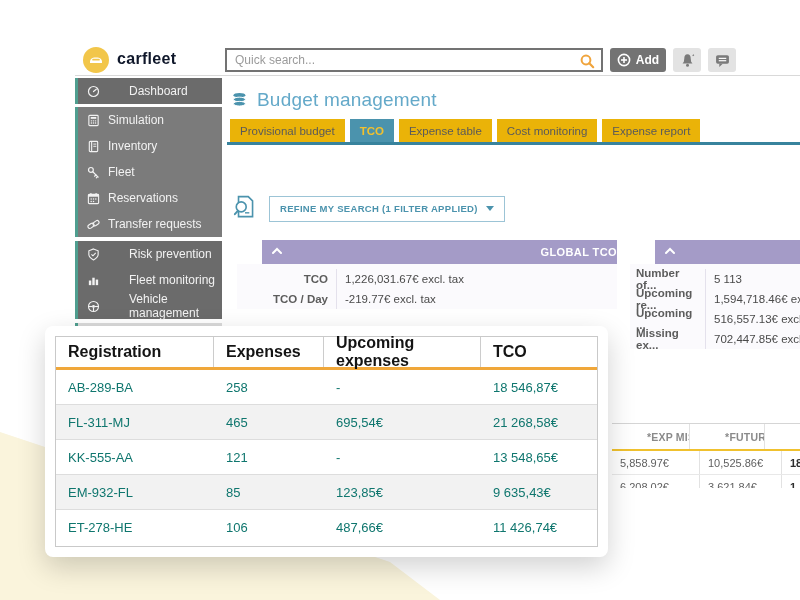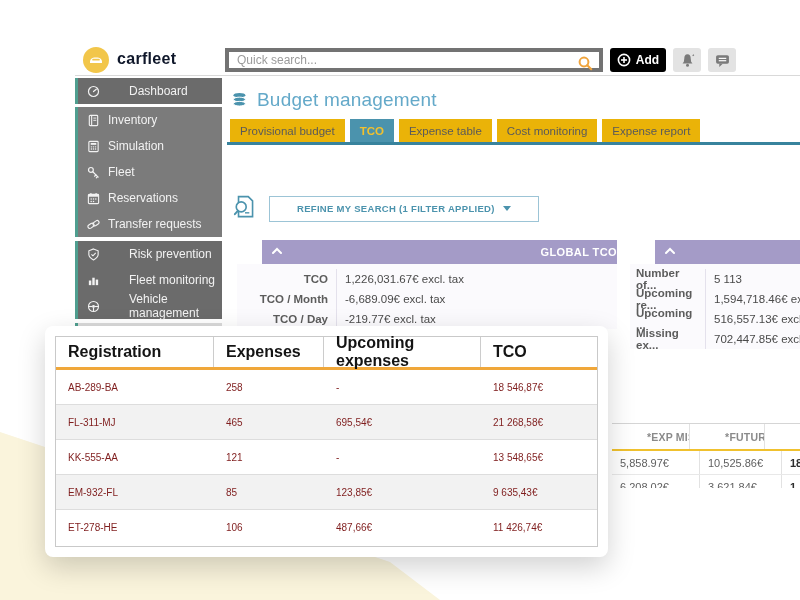--- a/index.html
+++ b/index.html
@@ -13,45 +13,45 @@
     position:absolute; left:0; top:0; width:800px; height:600px;
     background:#faf4dc; z-index:0;
     clip-path:polygon(0 432px, 390px 562px, 440px 600px, 0 600px);
   }
   
   .app { position:absolute; left:75px; top:45px; right:0; bottom:0; z-index:1; background:transparent; }
   
   .app-header { position:absolute; left:0; top:0; right:0; height:31px; background:#fff; border-bottom:1px solid #d9d9d9; }
   .logo { position:absolute; left:8px; top:2px; width:26px; height:26px; border-radius:50%; background:#f2c64a; display:flex; align-items:center; justify-content:center; }
   .brand { position:absolute; left:42px; top:5px; font-size:16px; font-weight:bold; color:#0f172a; letter-spacing:.3px; }
-  .search { position:absolute; left:150px; top:3px; width:378px; height:24px; border:4px solid #737373; background:#0f766e; }
+  .search { position:absolute; left:150px; top:3px; width:378px; height:24px; border:2px solid #737373; background:#0f766e; }
   .search input { position:absolute; left:0; top:0; width:100%; height:100%; border:none; outline:none; padding:0 28px 0 8px; font-size:12px; color:#555; font-family:"Liberation Sans",sans-serif; }
   .search input::placeholder { color:#9b9b9b; }
   .search .mag { position:absolute; right:5px; top:3px; }
-  .btn-add { position:absolute; left:535px; top:3px; width:56px; height:24px; background:#000000; border-radius:3px; display:flex; align-items:center; justify-content:center; gap:5px; cursor:pointer; }
+  .btn-add { position:absolute; left:535px; top:3px; width:56px; height:24px; background:#737373; border-radius:3px; display:flex; align-items:center; justify-content:center; gap:5px; cursor:pointer; }
   .btn-add span { color:#fff; font-size:12px; font-weight:bold; }
   .icon-btn { position:absolute; top:3px; width:28px; height:24px; background:#e3e3e3; border-radius:3px; display:flex; align-items:center; justify-content:center; cursor:pointer; }
   .icon-btn.bell { left:598px; } .icon-btn.chat { left:633px; }
   
   .sidebar { position:absolute; left:0; top:31px; width:147px; }
   .side-group { margin-bottom:3px; }
   .side-item { height:26px; display:flex; align-items:center; gap:8px; padding-left:9px; border-left:3px solid #4f9e8f; color:#f2f2f2; font-size:12px; cursor:pointer; }
   .g-dark .side-item { background:#6b6b6b;gap:29px; }
   .g-mid  .side-item { background:#7b7b7b; }
   .side-item svg { flex:0 0 auto; }
   .side-stub { height:10px; background:#dadada; border-left:3px solid #4f9e8f; }
   
   .page-title { position:absolute; left:157px; top:44px; display:flex; align-items:center; gap:8px; }
   .page-title h1 { font-size:19px; font-weight:normal; color:#64a9c9; letter-spacing:.2px; }
   .tabs { position:absolute; left:155px; top:74px; display:flex; gap:5px; }
   .tab { height:23px; padding:0 10px; display:flex; align-items:center; background:#eab308; color:#5a5a5a; font-size:11.5px; cursor:pointer; white-space:nowrap; }
   .tab.active { background:#4b93ad; color:#f2c12e; font-weight:bold; }
   .tab-underline { position:absolute; left:152px; top:97px; right:0; height:3px; background:#38839d; }
   .refine-row { position:absolute; left:158px; top:150px; display:flex; align-items:center; gap:12px; }
-  .refine-btn { height:26px; border:1px solid #9cc4d6; background:#fff; display:flex; align-items:center; gap:8px; padding:0 27px; cursor:pointer; }
+  .refine-btn { height:26px; border:1px solid #9cc4d6; background:#fff; display:flex; align-items:center; gap:8px; padding:0 10px; cursor:pointer; }
   .refine-btn span { font-size:9.5px; font-weight:bold; color:#4b93ad; letter-spacing:.3px; }
   .caret-down { width:0; height:0; border-left:4px solid transparent; border-right:4px solid transparent; border-top:5px solid #4b93ad; }
   
   .panel { position:absolute; overflow:hidden; }
   .panel-tco { left:162px; top:195px; width:380px; height:96px; }
   .panel-details { left:555px; top:195px; width:335px; height:112px; }
   .panel-head { height:24px; background:#a49bc7; position:relative; display:flex; align-items:center; justify-content:flex-end;margin-left:25px; }
   .panel-head .chev { position:absolute; left:10px; top:7px; cursor:pointer; }
   .panel-head .ttl { color:#fff; font-size:11px; font-weight:bold; letter-spacing:.4px; }
   .panel-body { background:#fbfafd; padding-top:5px; }
@@ -73,21 +73,21 @@
   .bg-row .c3 .tv { font-weight:bold; color:#2e2e2e; }
   
   .overlay-card { position:absolute; left:45px; top:326px; width:563px; height:231px; background:#fff; border-radius:8px; box-shadow:0 10px 28px rgba(0,0,0,.18); z-index:3; padding:10px; }
   .ov-table { width:543px; height:211px; border:1px solid #c9c9c9; }
   .ov-head { display:flex; height:33px; border-bottom:3px solid #f0a73a; }
   .ov-head .hc { display:flex; align-items:center; padding-left:12px; font-size:16px; font-weight:bold; color:#141414; border-right:1px solid #cccccc; }
   .ov-head .hc:last-child { border-right:none; }
   .ov-row { display:flex; height:35px; border-bottom:1px solid #dddddd; background:#fff; }
   .ov-row:last-child { border-bottom:none; }
   .ov-row.alt { background:#f2f2f2; }
-  .ov-row .rc { display:flex; align-items:center; padding-left:12px; font-size:10px; color:#7f1d1d; }
+  .ov-row .rc { display:flex; align-items:center; padding-left:12px; font-size:13px; color:#0f766e; }
   .w1 { width:158px; } .w2 { width:110px; } .w3 { width:157px; } .w4 { flex:1; }
 </style>
 </head>
 <body>
 
 <div class="decor-shape"></div>
 
 <div class="app">
 
   <div class="app-header">
@@ -138,41 +138,41 @@
     <div class="side-group g-dark">
       <div class="side-item">
         <svg width="13" height="13" viewBox="0 0 14 14">
           <circle cx="7" cy="7" r="5.4" fill="none" stroke="#f2f2f2" stroke-width="1.3"></circle>
           <line x1="7" y1="7" x2="10" y2="4.6" stroke="#f2f2f2" stroke-width="1.3" stroke-linecap="round"></line>
         </svg>
         <span>Dashboard</span>
       </div>
     </div>
     <div class="side-group g-mid">
-      <div class="side-item">
-        <svg width="13" height="13" viewBox="0 0 14 14">
-          <rect x="2.5" y="1.5" width="9" height="11" rx="1" fill="none" stroke="#f2f2f2" stroke-width="1.2"></rect>
-          <line x1="5" y1="1.5" x2="5" y2="12.5" stroke="#f2f2f2" stroke-width="1.2"></line>
-          <line x1="6.8" y1="4.4" x2="10" y2="4.4" stroke="#f2f2f2" stroke-width="1"></line>
-          <line x1="6.8" y1="6.8" x2="10" y2="6.8" stroke="#f2f2f2" stroke-width="1"></line>
-        </svg>
-        <span>Inventory</span>
-      </div>
       <div class="side-item">
         <svg width="13" height="13" viewBox="0 0 14 14">
           <rect x="2" y="1.5" width="10" height="11" rx="1" fill="none" stroke="#f2f2f2" stroke-width="1.2"></rect>
           <rect x="4" y="3.2" width="6" height="2" fill="#f2f2f2"></rect>
           <circle cx="4.8" cy="7.4" r="0.8" fill="#f2f2f2"></circle>
             <circle cx="7" cy="7.4" r="0.8" fill="#f2f2f2"></circle>
             <circle cx="9.2" cy="7.4" r="0.8" fill="#f2f2f2"></circle>
           <circle cx="4.8" cy="9.8" r="0.8" fill="#f2f2f2"></circle>
             <circle cx="7" cy="9.8" r="0.8" fill="#f2f2f2"></circle>
             <circle cx="9.2" cy="9.8" r="0.8" fill="#f2f2f2"></circle>
         </svg>
         <span>Simulation</span>
+      </div>
+      <div class="side-item">
+        <svg width="13" height="13" viewBox="0 0 14 14">
+          <rect x="2.5" y="1.5" width="9" height="11" rx="1" fill="none" stroke="#f2f2f2" stroke-width="1.2"></rect>
+          <line x1="5" y1="1.5" x2="5" y2="12.5" stroke="#f2f2f2" stroke-width="1.2"></line>
+          <line x1="6.8" y1="4.4" x2="10" y2="4.4" stroke="#f2f2f2" stroke-width="1"></line>
+          <line x1="6.8" y1="6.8" x2="10" y2="6.8" stroke="#f2f2f2" stroke-width="1"></line>
+        </svg>
+        <span>Inventory</span>
       </div>
       <div class="side-item">
         <svg width="13" height="13" viewBox="0 0 14 14">
           <circle cx="4.2" cy="4.2" r="2.6" fill="none" stroke="#f2f2f2" stroke-width="1.3"></circle>
           <line x1="6.2" y1="6.2" x2="12" y2="12" stroke="#f2f2f2" stroke-width="1.3" stroke-linecap="round"></line>
           <line x1="9.6" y1="9.6" x2="8.2" y2="11" stroke="#f2f2f2" stroke-width="1.3" stroke-linecap="round"></line>
           <line x1="11.4" y1="11.4" x2="10" y2="12.8" stroke="#f2f2f2" stroke-width="1.3" stroke-linecap="round"></line>
         </svg>
         <span>Fleet</span>
       </div>
@@ -267,24 +267,20 @@
         <polyline points="1,6 5,2 9,6" fill="none" stroke="#fff" stroke-width="2" stroke-linecap="round"></polyline>
       </svg>
       <span class="ttl">GLOBAL TCO</span>
     </div>
     <div class="panel-body">
       <div class="prow">
         <span class="lab">TCO</span>
         <span class="val">1,226,031.67€ excl. tax</span>
       </div>
       <div class="prow">
-        <span class="lab">TCO / Month</span>
-        <span class="val">-6,689.09€ excl. tax</span>
-      </div>
-      <div class="prow">
         <span class="lab">TCO / Day</span>
         <span class="val">-219.77€ excl. tax</span>
       </div>
     </div>
   </div>
 
   <div class="panel panel-details">
     <div class="panel-head">
       <svg class="chev" width="10" height="8" viewBox="0 0 10 8">
         <polyline points="1,6 5,2 9,6" fill="none" stroke="#fff" stroke-width="2" stroke-linecap="round"></polyline>

